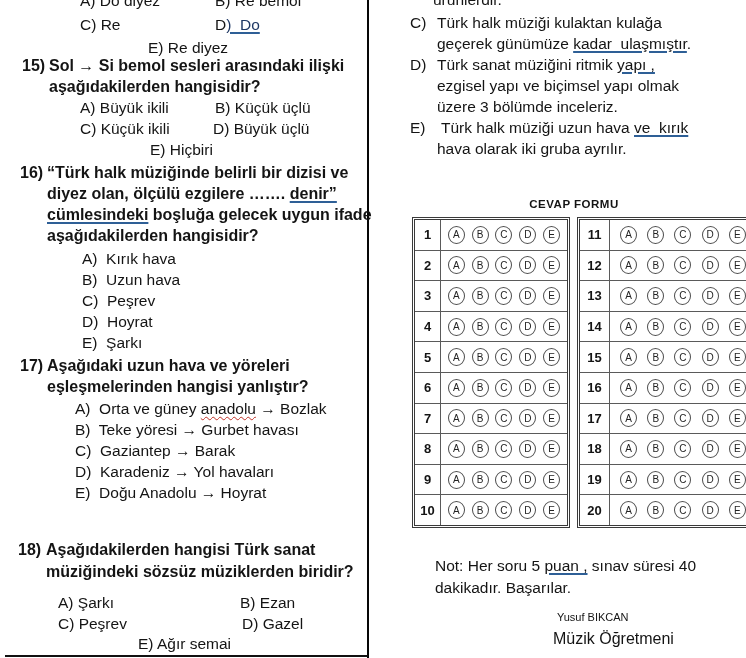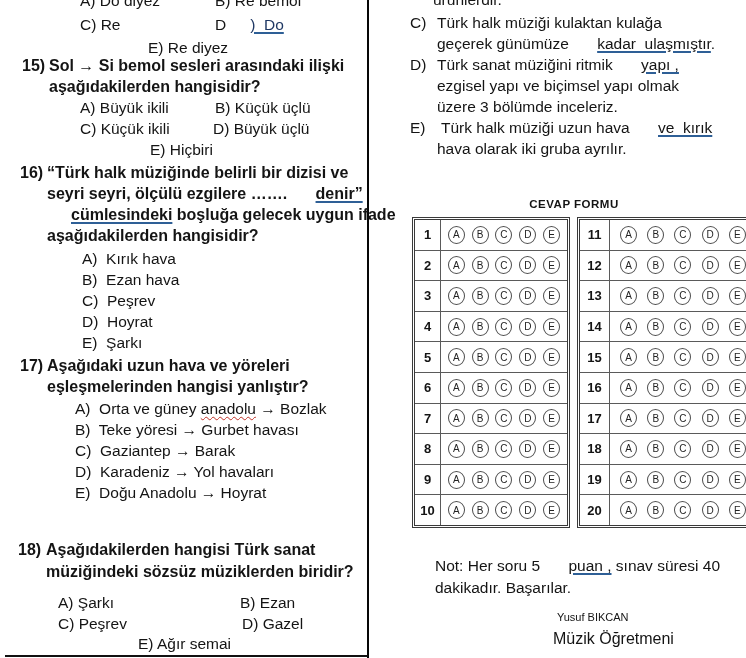--- a/index.html
+++ b/index.html
@@ -12,21 +12,20 @@
     overflow:hidden;
   }
   .line { position:absolute; white-space:pre; font-size:15.5px; line-height:21px; }
   .bold { font-weight:bold; font-size:16px; }
   .clip { position:absolute; overflow:hidden; }
   .u-blue {
     text-decoration:underline;
     text-decoration-color:#2e5f96;
     text-decoration-thickness:1.5px;
     text-underline-offset:2px;
-    padding-left:24px;
   }
   .navy { color:#1f3864; }
   .wavy {
     text-decoration:underline wavy #c03026;
     text-decoration-thickness:1px;
     text-underline-offset:2px;
   }
   .divider { position:absolute; left:367px; top:0; width:2px; height:658px; background:#060606; }
   .bottom-edge { position:absolute; left:5px; top:655px; width:363px; height:2px; background:#111; }
 
@@ -77,25 +76,25 @@
   <div class="line bold" style="left:49px;top:55px">Sol → Si bemol sesleri arasındaki ilişki</div>
   <div class="line bold" style="left:49px;top:76px">aşağıdakilerden hangisidir?</div>
   <div class="line" style="left:80px;top:97px">A) Büyük ikili</div>
   <div class="line" style="left:215px;top:97px">B) Küçük üçlü</div>
   <div class="line" style="left:80px;top:118px">C) Küçük ikili</div>
   <div class="line" style="left:213px;top:118px">D) Büyük üçlü</div>
   <div class="line" style="left:150px;top:139px">E) Hiçbiri</div>
 
   <div class="line bold" style="left:20px;top:162px">16)</div>
   <div class="line bold" style="left:47px;top:162px">“Türk halk müziğinde belirli bir dizisi ve</div>
-  <div class="line bold" style="left:47px;top:183px"><span>seyri seyri, ölçülü ezgilere ……. </span><span class="u-blue">denir”</span></div>
+  <div class="line bold" style="left:47px;top:183px"><span>diyez olan, ölçülü ezgilere ……. </span><span class="u-blue">denir”</span></div>
   <div class="line bold" style="left:47px;top:204px"><span class="u-blue">cümlesindeki</span><span> boşluğa gelecek uygun ifade</span></div>
   <div class="line bold" style="left:47px;top:225px">aşağıdakilerden hangisidir?</div>
   <div class="line" style="left:82px;top:248px">A)  Kırık hava</div>
-  <div class="line" style="left:82px;top:269px">B)  Ezan hava</div>
+  <div class="line" style="left:82px;top:269px">B)  Uzun hava</div>
   <div class="line" style="left:82px;top:290px">C)  Peşrev</div>
   <div class="line" style="left:82px;top:311px">D)  Hoyrat</div>
   <div class="line" style="left:82px;top:332px">E)  Şarkı</div>
 
   <div class="line bold" style="left:20px;top:355px">17)</div>
   <div class="line bold" style="left:47px;top:355px">Aşağıdaki uzun hava ve yöreleri</div>
   <div class="line" style="left:75px;top:398px"><span>A)  Orta ve güney </span><span class="wavy">anadolu</span><span> → Bozlak</span></div>
   <div class="line bold" style="left:47px;top:376px">eşleşmelerinden hangisi yanlıştır?</div>
   <div class="line" style="left:75px;top:419px">B)  Teke yöresi → Gurbet havası</div>
   <div class="line" style="left:75px;top:440px">C)  Gaziantep → Barak</div>

